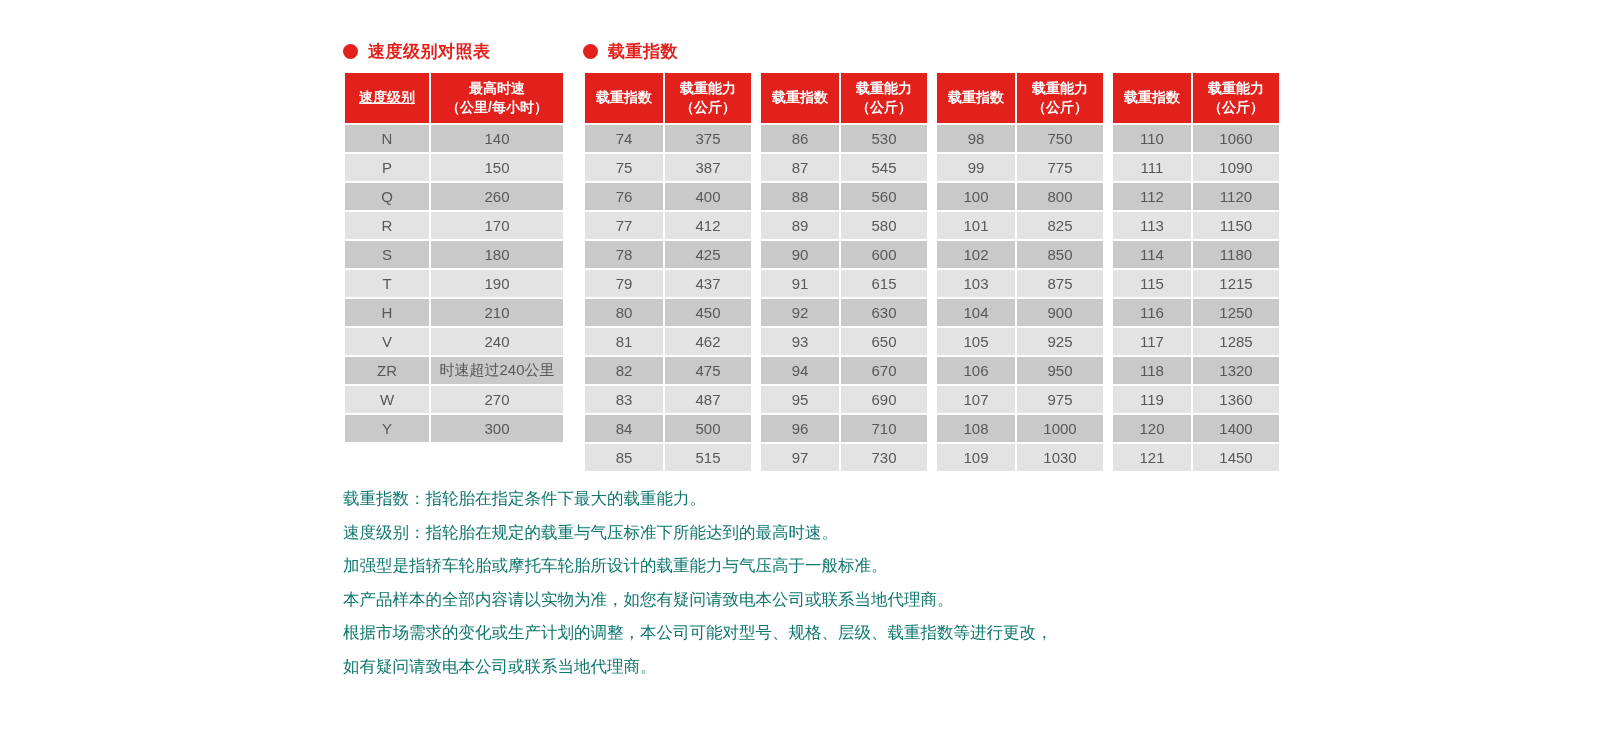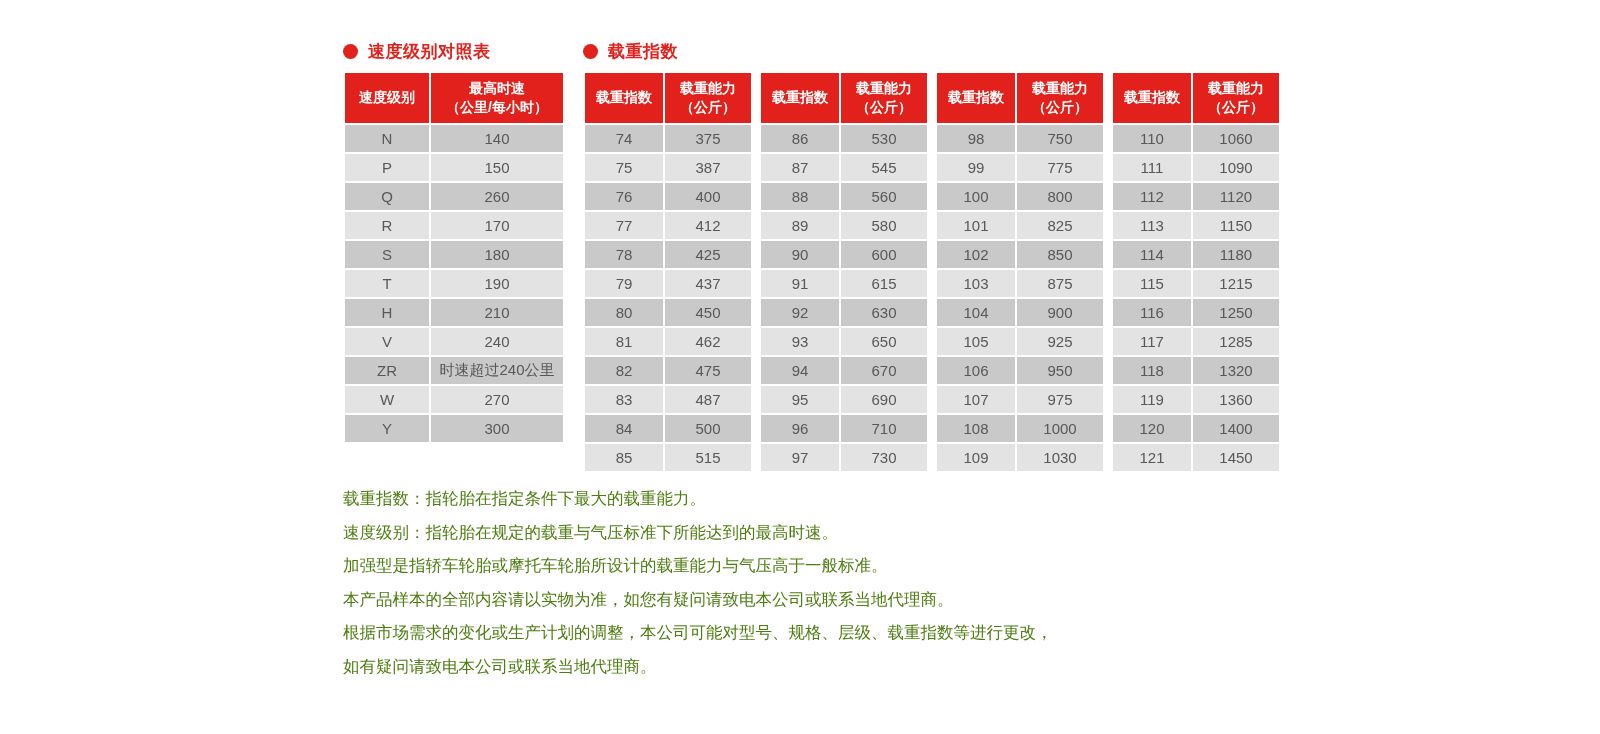--- a/index.html
+++ b/index.html
@@ -65,21 +65,21 @@
     vertical-align: middle;
     height: 23px;
     padding: 2px 4px;
     color: #58585a;
   }
   tr.odd td { background: #c9c9c9; }
   tr.even td { background: #e3e3e3; }
 
   
   #speed-table { left: 343px; top: 71px; }
-  #speed-table th.c0 { width: 76px; }
+  #speed-table th.c0 { width: 76px; text-decoration: underline; }
   #speed-table th.c1 { width: 124px; }
   #speed-table td.c0 { width: 76px; }
   #speed-table td.c1 { width: 124px; margin-left: 31px; }
 
   
   #load-table { left: 583px; top: 71px; }
   #load-table th.idx, #load-table td.idx { width: 70px; }
   #load-table th.cap, #load-table td.cap { width: 78px; }
   #load-table .gap {
     background: #ffffff !important;
@@ -90,21 +90,21 @@
   
   .notes {
     position: absolute;
     left: 343px;
     top: 482px;
     width: 1100px;
   }
   .note {
     font-size: 16.5px;
     line-height: 33.5px;
-    color: #4d7c0f;
+    color: #0f766e;
     white-space: nowrap;
   }
 </style>
 </head>
 <body>
 
 <div class="page">
 
   <div class="section-title" id="speed-title">
     <span class="bullet"></span>

